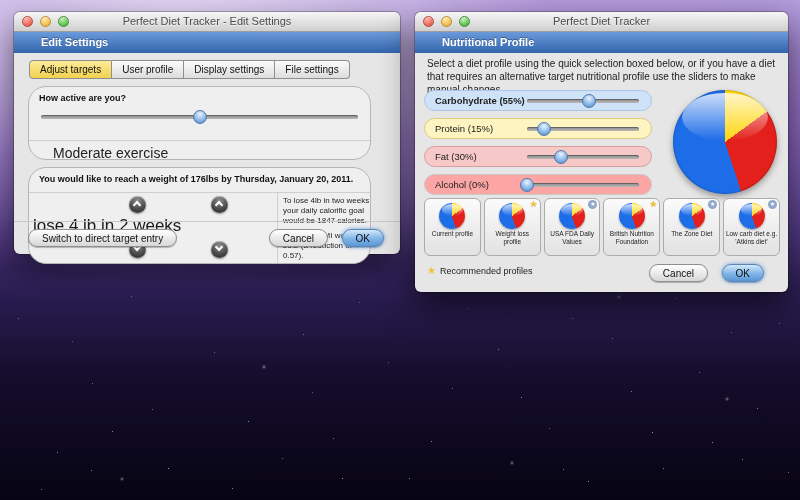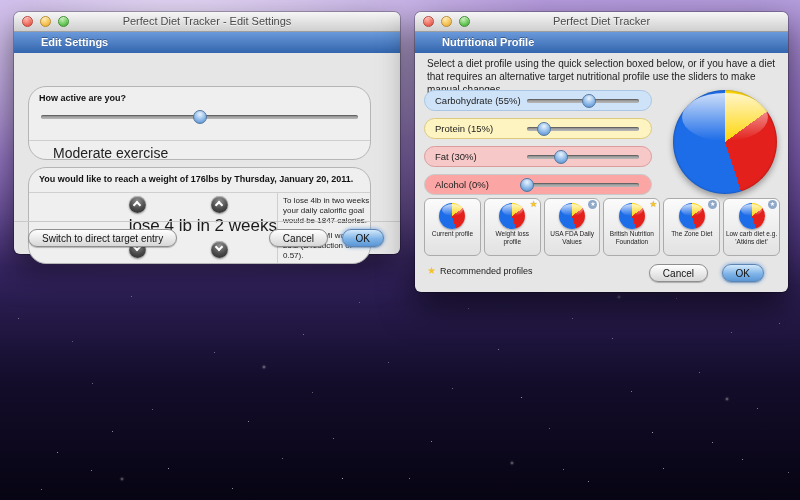--- a/index.html
+++ b/index.html
@@ -75,21 +75,21 @@
   .slabels { position:absolute; left:12px; right:12px; top:38px; font-size:9px; color:#222; }
   .slabels .c { position:absolute; left:0; right:0; text-align:center; }
   .slabels .r { position:absolute; right:0; }
 
   .stepbtn { position:absolute; width:17px; height:17px; border-radius:50%;
     background:radial-gradient(circle at 50% 28%, #909090, #4b4b4b 55%, #262626);
     box-shadow:inset 0 1px 1px rgba(255,255,255,.55), 0 1px 2px rgba(0,0,0,.45); }
   .stepbtn i { position:absolute; left:5px; width:6px; height:6px; border-left:2px solid #fff; border-top:2px solid #fff; }
   .stepbtn.up i { top:6px; transform:rotate(45deg); }
   .stepbtn.down i { top:3px; transform:rotate(225deg); }
-  .lose-text { position:absolute; left:0; right:0; top:22px; text-align:right; font-size:17px; color:#1b1b1b; }
+  .lose-text { position:absolute; left:0; right:0; top:22px; text-align:left; font-size:17px; color:#1b1b1b; }
   .details { position:absolute; left:254px; top:28px; width:88px; font-size:8px; line-height:1.22; color:#222; }
   .details p + p { margin-top:6px; }
   .vsep { position:absolute; top:24px; bottom:0; border-left:1px solid #cfcfcf; }
   .footer { position:absolute; left:0; right:0; bottom:0; height:33px; border-top:1px solid #c9c9c9; }
 
   
   .intro { position:absolute; left:12px; top:45px; width:348px; font-size:10px; line-height:1.3; color:#1c1c1c; }
   .nrow { position:absolute; left:9px; width:228px; height:21px; border:1px solid #c9c9c9; border-radius:11px;
     background:#f7f7f7; }
   .nlabel { position:absolute; left:10px; top:4px; font-size:9.5px; color:#1c1c1c; }
@@ -123,20 +123,23 @@
   <div class="titlebar">
     <div class="traffic">
       <div class="light l-red"></div>
       <div class="light l-yellow"></div>
       <div class="light l-green"></div>
     </div>
     <div class="titletext">Perfect Diet Tracker - Edit Settings</div>
   </div>
   <div class="blueheader">Edit Settings</div>
 
+  <div class="tabbar">
+    <div class="tab active">Adjust targets</div><div class="tab">User profile</div><div class="tab">Display settings</div><div class="tab">File settings</div>
+  </div>
 
   <div class="groupbox" style="left:14px; top:74px; width:343px; height:74px;">
     <div class="gb-title">How active are you?</div>
     <div class="track" style="left:12px; right:12px; top:28px;">
       <div class="aknob" style="left: 50%;"></div>
     </div>
     <div class="hsep" style="top:53px;"></div>
     <div style="position:absolute; left:12px; top:58px; font-size:14px; color:#222;margin-left:12px;">Moderate exercise</div>
   </div>
 
@@ -180,21 +183,21 @@
       <div class="light l-red"></div>
       <div class="light l-yellow"></div>
       <div class="light l-green"></div>
     </div>
     <div class="titletext">Perfect Diet Tracker</div>
   </div>
   <div class="blueheader">Nutritional Profile</div>
 
   <div class="intro">Select a diet profile using the quick selection boxed below, or if you have a diet that requires an alternative target nutritional profile use the sliders to make manual changes.</div>
 
-  <div class="nrow" style="top: 78px; background: rgb(207, 227, 248); border-color: rgb(169, 198, 228);">
+  <div class="nrow" style="top: 78px; background: rgb(207, 227, 248); border-color: rgb(169, 198, 228); font-weight: bold;">
     <span class="nlabel">Carbohydrate (55%)</span>
     <div class="track">
       <div class="aknob" style="left: 55%;"></div>
     </div>
   </div>
   <div class="nrow" style="top: 106px; background: rgb(253, 244, 193); border-color: rgb(221, 201, 126);">
     <span class="nlabel">Protein (15%)</span>
     <div class="track">
       <div class="aknob" style="left: 15%;"></div>
     </div>

